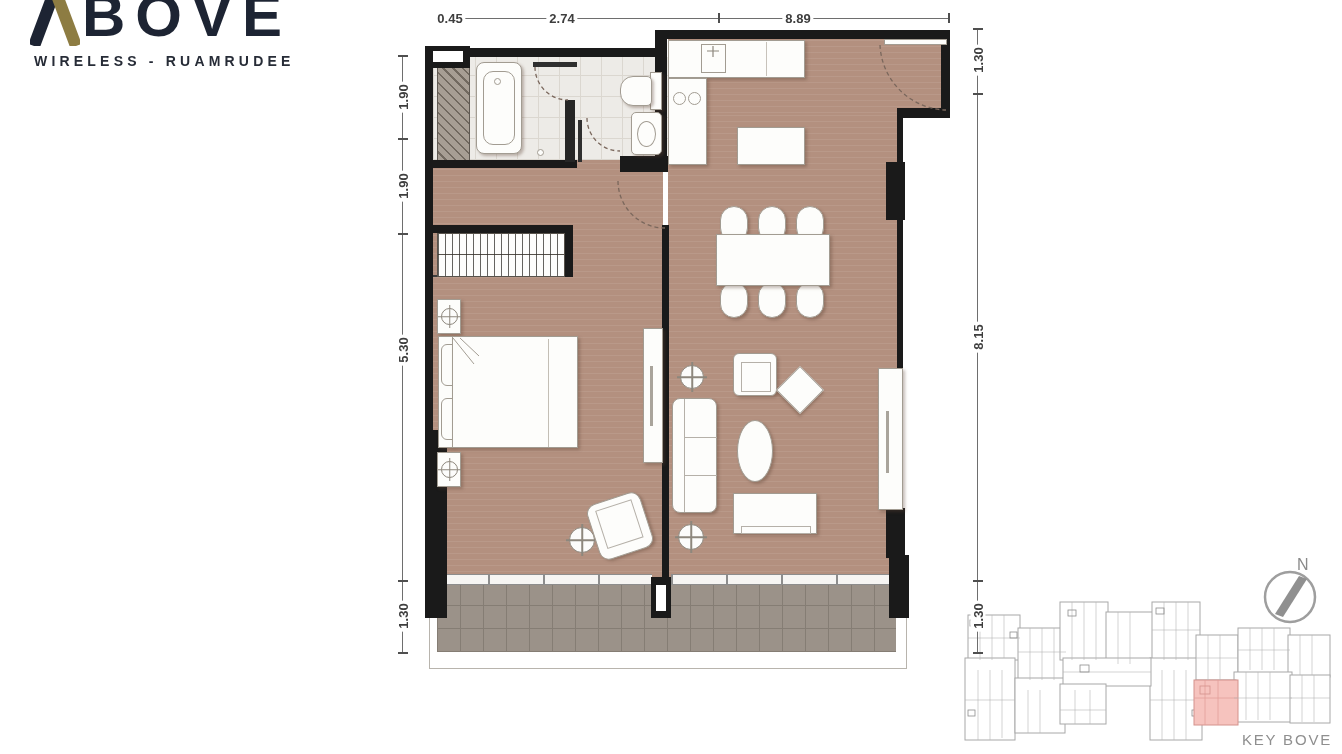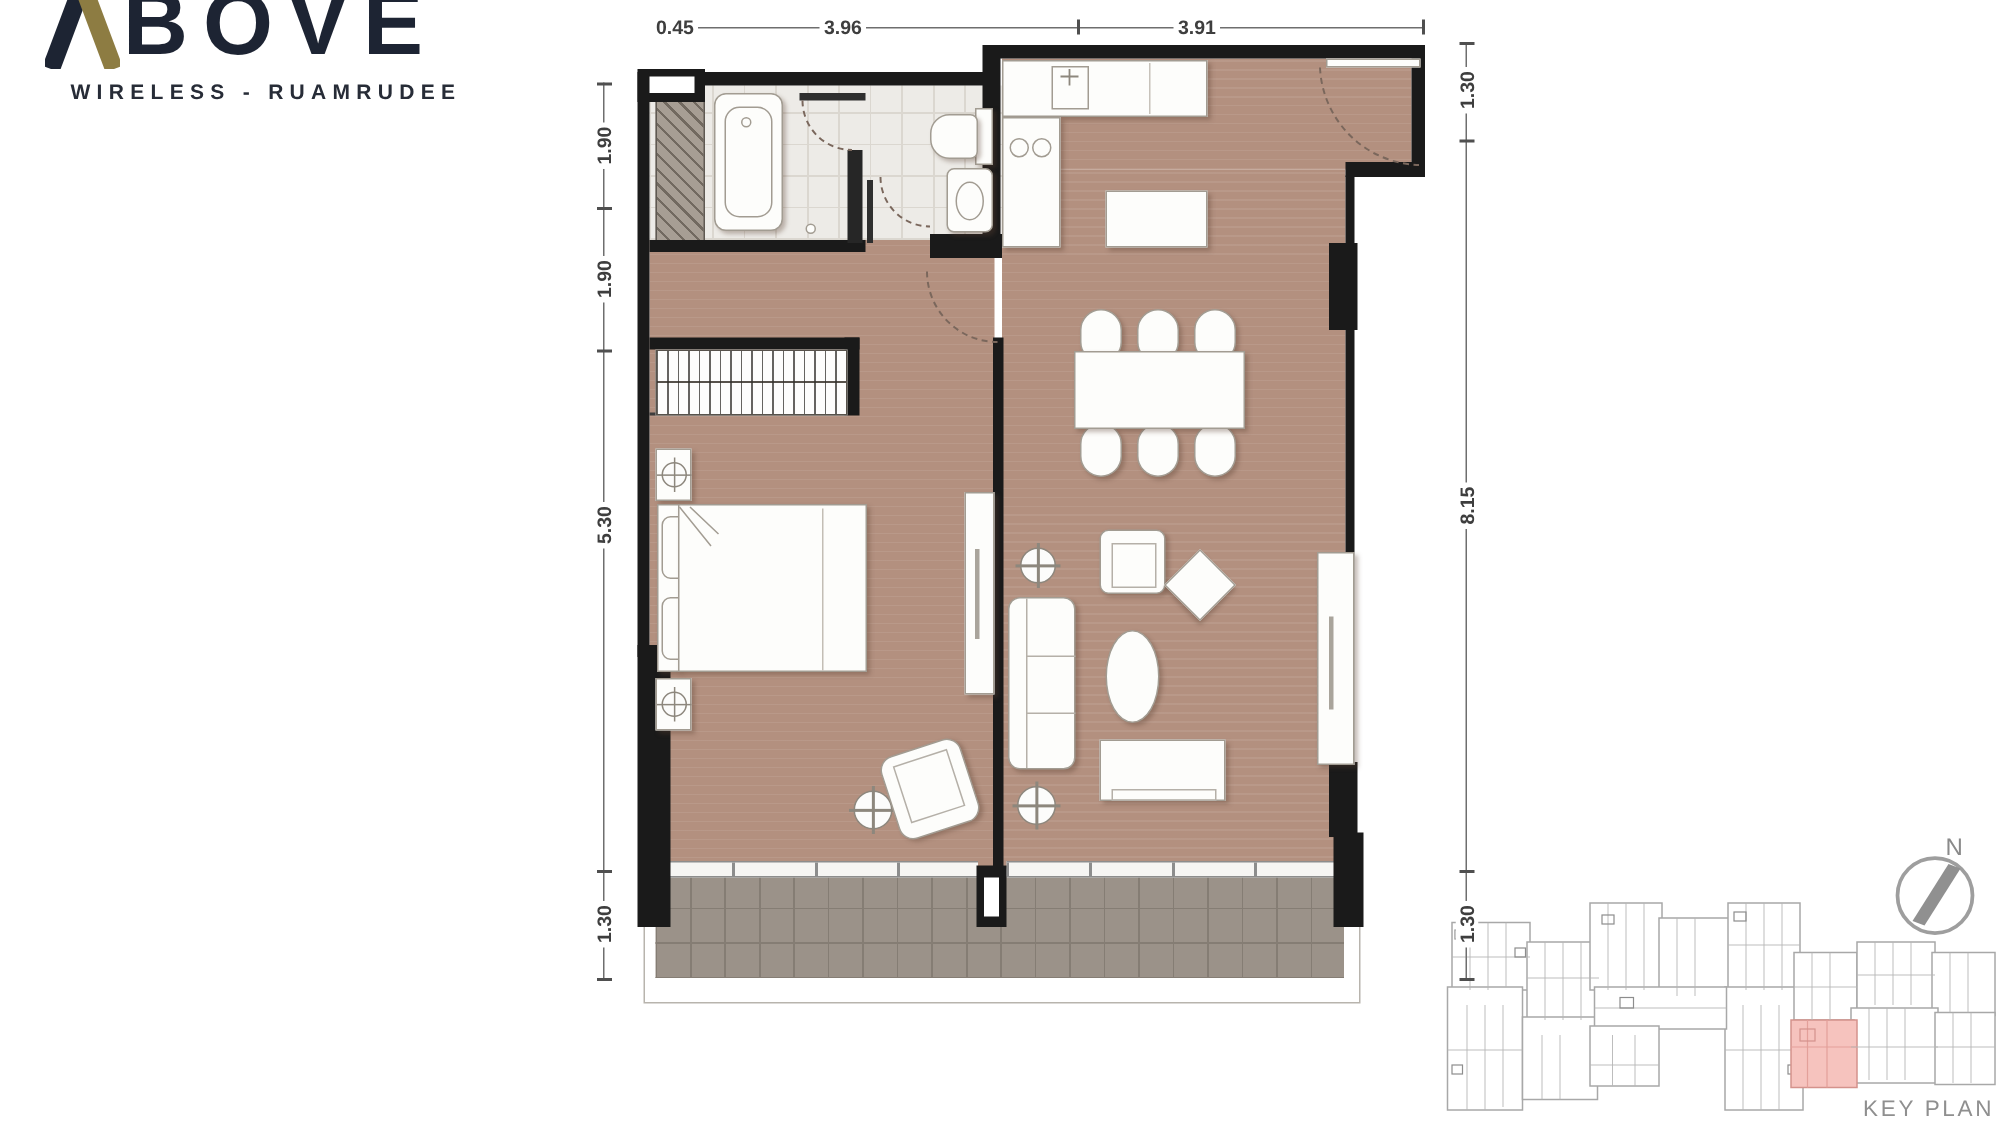--- a/index.html
+++ b/index.html
@@ -1,21 +1,21 @@
 <!DOCTYPE html>
 <html><head>
 <meta charset="utf-8">
 <style>
   html,body{margin:0;padding:0;background:#ffffff;font-family:"Liberation Sans",sans-serif;}
   .canvas{position:relative;width:1342px;height:754px;overflow:hidden;background:#fff;}
   
   .logo{position:absolute;left:30px;top:-14px;z-index:6;}
   .logo-row{display:flex;align-items:flex-end;}
   .logo-text{font-size:60px;font-weight:bold;letter-spacing:10px;color:#1d2433;line-height:1;margin-left:2px;}
-  .logo-tagline{margin-top:7px;margin-left:17px;font-size:14px;font-weight:600;letter-spacing:4.2px;color:#272c37;white-space:nowrap;text-align:right;}
+  .logo-tagline{margin-top:7px;margin-left:4px;font-size:14px;font-weight:600;letter-spacing:4.2px;color:#272c37;white-space:nowrap;text-align:right;}
   
   .dim-line{position:absolute;background:#6e6e6e;z-index:5;}
   .dim-tick{position:absolute;background:#4f4f4f;z-index:5;}
   .dim-label{position:absolute;font-size:13px;font-weight:600;color:#3e3e3e;background:#fff;
              padding:0 3px;transform:translate(-50%,-50%);white-space:nowrap;z-index:6;line-height:15px;}
   .dim-label.v{transform:translate(-50%,-50%) rotate(-90deg);}
   
   .wall{position:absolute;background:#1a1a1a;z-index:3;}
   .wood{position:absolute;z-index:1;background-color:#b3907f;
         background-image:repeating-linear-gradient(0deg,rgba(255,255,255,.08) 0 1px,transparent 1px 6px);}
@@ -62,22 +62,22 @@
     <div class="logo-tagline">WIRELESS - RUAMRUDEE</div>
   </div>
 
   <div>
     <div class="dim-line" style="left:436px;top:18px;width:514px;height:1px"></div>
     <div class="dim-tick" style="left:436px;top:13px;width:2px;height:10px"></div>
     <div class="dim-tick" style="left:463px;top:13px;width:2px;height:10px"></div>
     <div class="dim-tick" style="left:718px;top:13px;width:2px;height:10px"></div>
     <div class="dim-tick" style="left:948px;top:13px;width:2px;height:10px"></div>
     <div class="dim-label" style="left:450px;top:18px">0.45</div>
-    <div class="dim-label" style="left:562px;top:18px">3.96</div>
-    <div class="dim-label" style="left:798px;top:18px">3.91</div>
+    <div class="dim-label" style="left:562px;top:18px">2.74</div>
+    <div class="dim-label" style="left:798px;top:18px">8.89</div>
   </div>
 
   <div>
     <div class="dim-line" style="left:402px;top:55px;width:1px;height:598px"></div>
     <div class="dim-tick" style="left:398px;top:55px;width:10px;height:2px"></div>
     <div class="dim-tick" style="left:398px;top:138px;width:10px;height:2px"></div>
     <div class="dim-tick" style="left:398px;top:233px;width:10px;height:2px"></div>
     <div class="dim-tick" style="left:398px;top:580px;width:10px;height:2px"></div>
     <div class="dim-tick" style="left:398px;top:652px;width:10px;height:2px"></div>
     <div class="dim-label v" style="left:403px;top:97px">1.90</div>
@@ -265,15 +265,15 @@
     <g stroke="#e3a09a" stroke-width="0.8">
       <path d="M245 140 V185 M258 140 V185 M234 158 H278" fill="none"></path>
       <rect x="240" y="146" width="10" height="8" fill="none" stroke="#d4928c"></rect>
     </g>
     <g stroke="#b5b5b5" stroke-width="0.6">
       <path d="M248 95 V140 M260 95 V140 M290 88 V130 M302 88 V130 M314 88 V130
                M340 95 V135 M352 95 V135 M286 132 V180 M298 132 V180 M310 132 V180
                M342 135 V182 M354 135 V182 M236 118 H278 M278 110 H330 M274 158 H332 M330 158 H370" fill="none"></path>
     </g>
   </svg>
-  <div class="keyplan-label">KEY PLAN</div>
+  <div class="keyplan-label">KEY BOVE</div>
 
 </div>
 
 </body></html>

